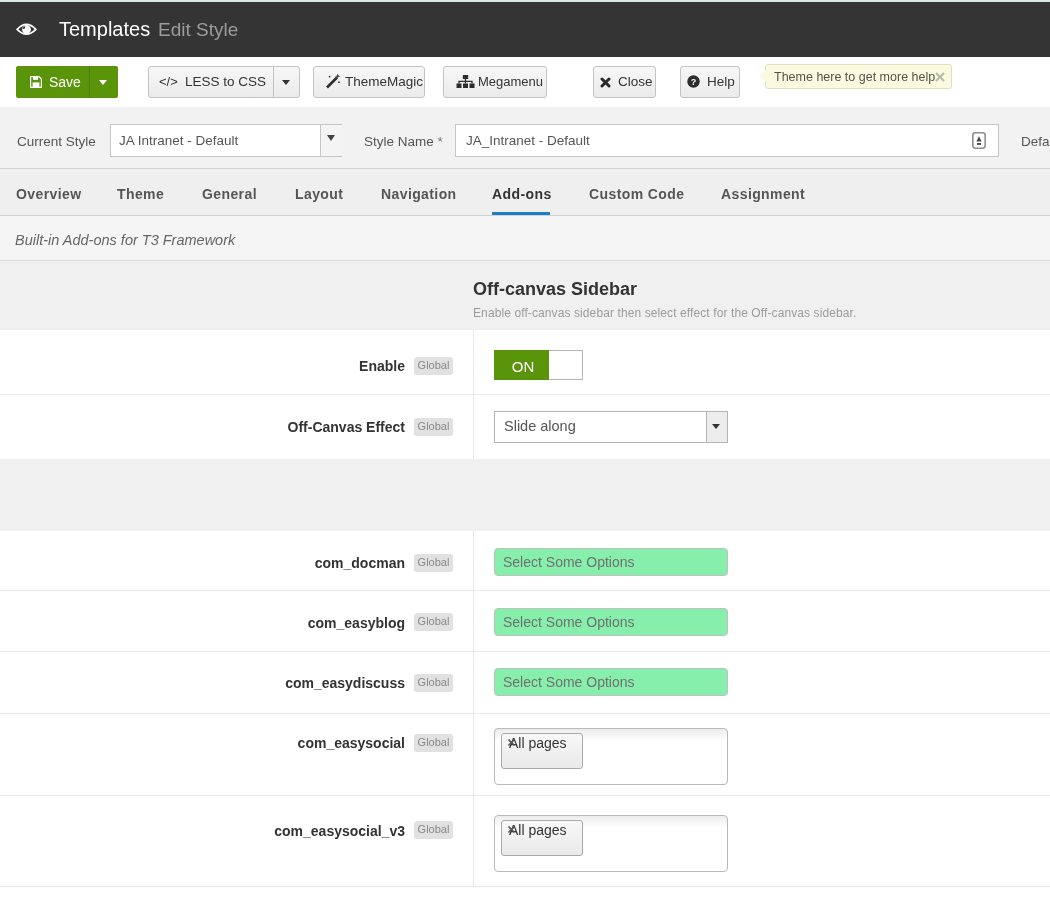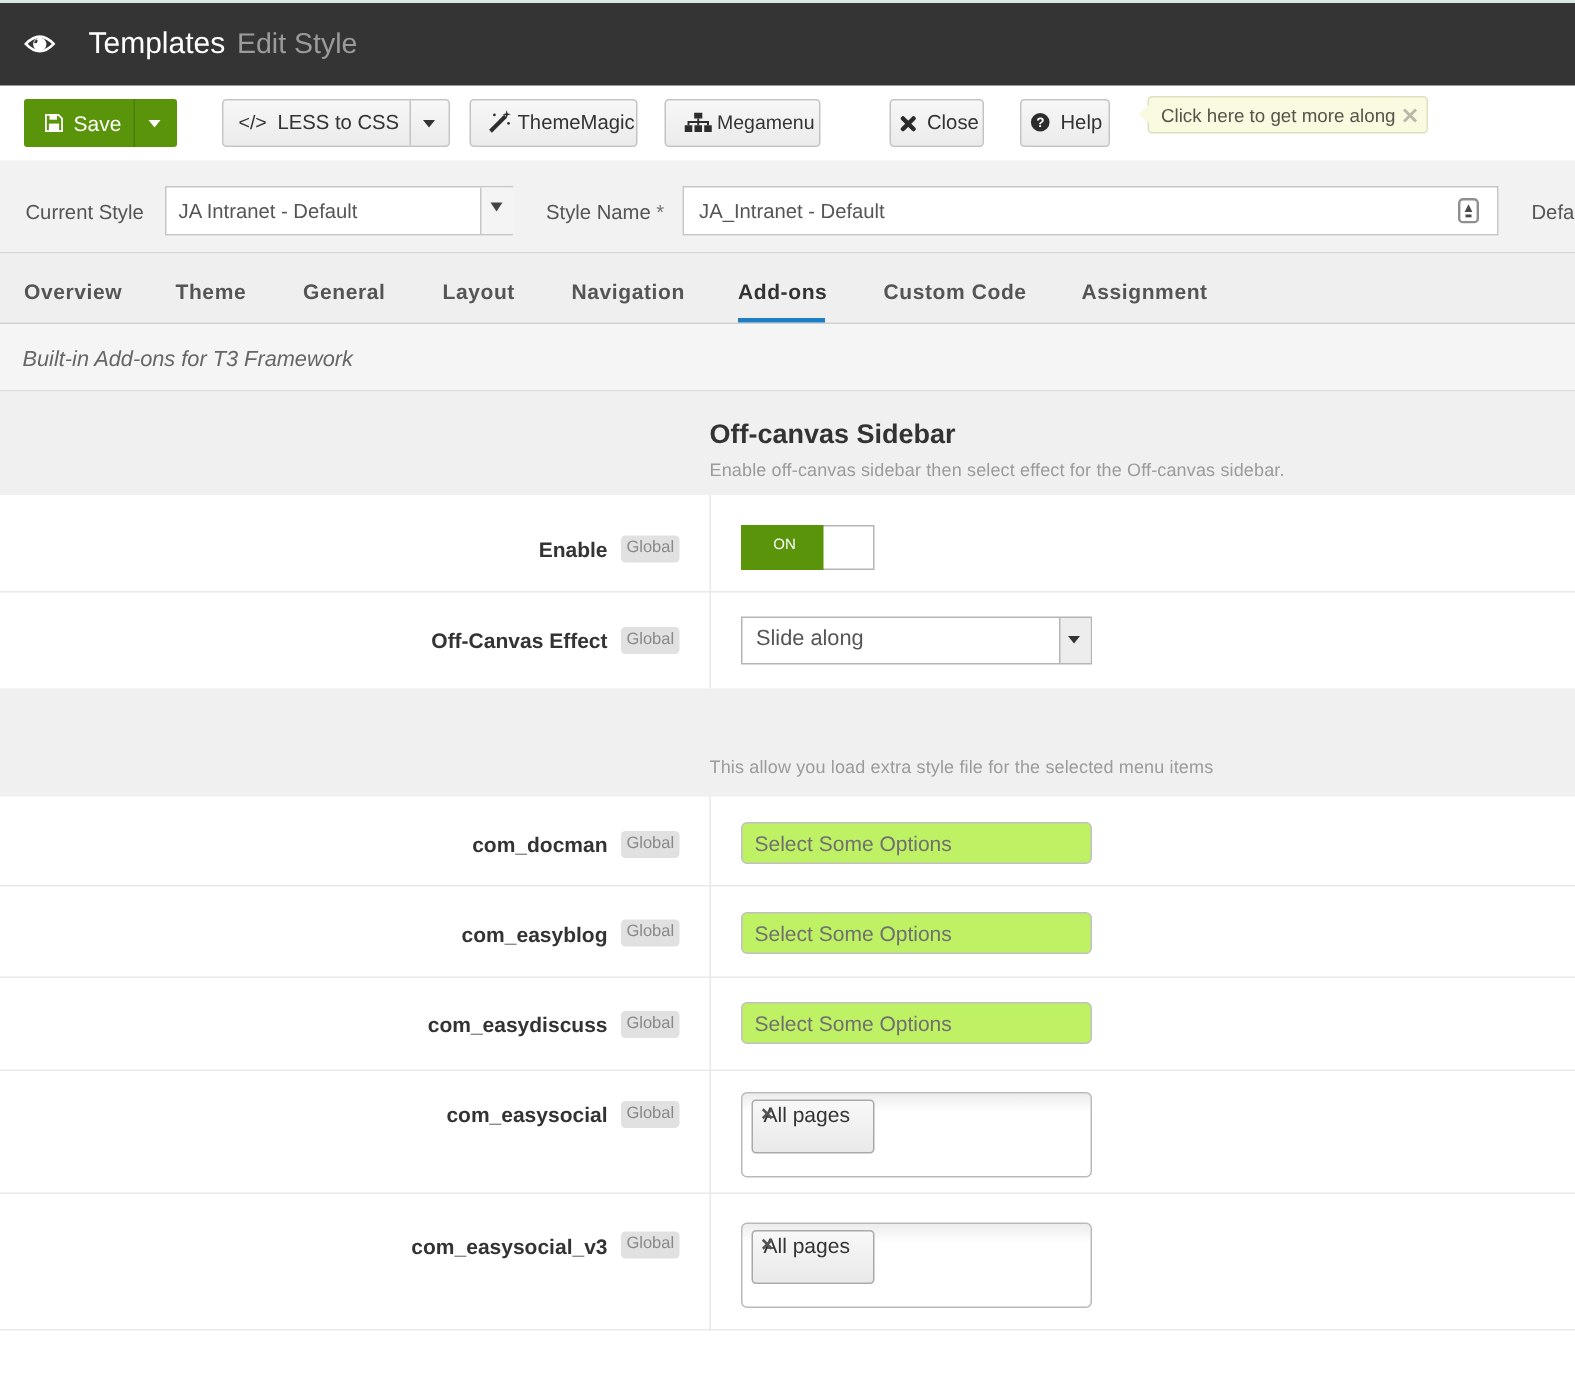--- a/index.html
+++ b/index.html
@@ -6,21 +6,21 @@
   #page{position:relative;width:1050px;height:918px;background:#fff;
     font-family:"Liberation Sans",sans-serif;overflow:hidden;}
   .abs{position:absolute;}
   .lbl{position:absolute;font-size:14px;font-weight:bold;color:#333;text-align:right;right:645px;padding-left:20px;}
   .badge{position:absolute;left:414px;width:39px;height:18px;background:#e1e1e1;border-radius:3px;
     font-size:11px;color:#888;text-align:center;line-height:17px;}
   .sep{position:absolute;left:0;width:1050px;height:1px;background:#e9e9e9;}
   .gbtn{position:absolute;top:66px;height:32px;box-sizing:border-box;border:1px solid #c3c3c3;border-radius:3px;
     background:linear-gradient(#f7f7f7,#ebebeb);font-size:13px;color:#333;display:flex;align-items:center;justify-content:center;}
   .chosen-input{position:absolute;left:494px;width:234px;height:28px;box-sizing:border-box;border:1px solid #c0c0c0;
-    border-radius:4px;background:#bef264;font-size:14px;color:#707070;line-height:26px;padding-left:8px;}
+    border-radius:4px;background:#86efac;font-size:14px;color:#707070;line-height:26px;padding-left:8px;}
   .chosen-box{position:absolute;left:494px;width:234px;height:57px;box-sizing:border-box;border:1px solid #b9b9b9;
     border-radius:4px;background:linear-gradient(#ededed 1%,#ffffff 22%);}
   .chip{position:absolute;left:6px;top:4px;width:82px;height:36px;box-sizing:border-box;border:1px solid #a9a9a9;
     border-radius:3px;background:linear-gradient(#f8f8f8,#e9e9e9);font-size:14px;color:#333;line-height:16px;}
   .caret{width:0;height:0;border-left:4px solid transparent;border-right:4px solid transparent;border-top:5px solid #333;}
 </style>
 </head>
 <body>
 <div id="page">
 
@@ -78,21 +78,21 @@
 
   <div class="gbtn" style="left:680px;width:60px;"></div>
   <svg class="abs" style="left:687px;top:75px;" width="13" height="13" viewBox="0 0 13 13">
     <circle cx="6.5" cy="6.5" r="6.2" fill="#2c2c2c"></circle>
     <text x="6.5" y="9.6" font-size="9" font-weight="bold" fill="#fff" text-anchor="middle" font-family="Liberation Sans,sans-serif">?</text>
   </svg>
   <div class="abs" style="left:707px;top:74px;font-size:13.5px;color:#333;">Help</div>
 
   <div class="abs" style="left:765px;top:64px;width:187px;height:25px;box-sizing:border-box;background:#fafae1;border:1px solid #e0e0bf;border-radius:3px;"></div>
   <div class="abs" style="left:759px;top:70px;width:0;height:0;border-top:6px solid transparent;border-bottom:6px solid transparent;border-right:7px solid #fafae1;"></div>
-  <div class="abs" style="left:774px;top:70px;font-size:12.5px;color:#54544a;">Click here to get more along</div>
+  <div class="abs" style="left:774px;top:70px;font-size:12.5px;color:#54544a;">Theme here to get more help</div>
   <svg class="abs" style="left:934px;top:71px;" width="12" height="12" viewBox="0 0 12 12">
     <path d="M2 2 L10 10 M10 2 L2 10" stroke="#b9b9a9" stroke-width="2"></path>
   </svg>
 
   <div class="abs" style="left:0;top:107px;width:1050px;height:62px;background:#f2f2f2;border-bottom:1px solid #d6d6d6;box-sizing:border-box;"></div>
   <div class="abs" style="left:17px;top:134px;font-size:13.5px;color:#555;">Current Style</div>
   <div class="abs" style="left:110px;top:124px;width:232px;height:33px;box-sizing:border-box;background:#fff;border:1px solid #c6c6c6;"></div>
   <div class="abs" style="left:119px;top:133px;font-size:13.5px;color:#555;">JA Intranet - Default</div>
   <div class="abs" style="left:320px;top:125px;width:21px;height:31px;background:#f4f4f4;border-left:1px solid #c6c6c6;"></div>
   <div class="abs" style="left:327px;top:135px;width:0;height:0;border-left:4.5px solid transparent;border-right:4.5px solid transparent;border-top:6px solid #444;"></div>
@@ -123,32 +123,31 @@
   <div class="abs" style="left:0;top:261px;width:1050px;height:69px;background:#f0f0f0;"></div>
   <div class="abs" style="left:473px;top:279px;font-size:18px;font-weight:bold;color:#333;">Off-canvas Sidebar</div>
   <div class="abs" style="left:473px;top:306px;font-size:12px;letter-spacing:0.1px;color:#9b9b9b;">Enable off-canvas sidebar then select effect for the Off-canvas sidebar.</div>
 
   <div class="abs" style="left:473px;top:330px;width:1px;height:556px;background:#e8e8e8;"></div>
 
   <div class="lbl" style="top:358px;">Enable</div>
   <div class="badge" style="top:357px;">Global</div>
   <div class="abs" style="left:494px;top:350px;width:89px;height:30px;box-sizing:border-box;border:1px solid #b5b5b5;background:#fff;"></div>
   <div class="abs" style="left:494px;top:350px;width:55px;height:30px;box-sizing:border-box;background:#5a940a;"></div>
-  <div class="abs" style="left:494px;top:358px;width:58px;text-align:center;font-size:10px;color:#fff;">ON</div>
+  <div class="abs" style="left:494px;top:358px;width:58px;text-align:center;font-size:15px;color:#fff;">ON</div>
   <div class="sep" style="top:394px;"></div>
 
   <div class="lbl" style="top:419px;">Off-Canvas Effect</div>
   <div class="badge" style="top:418px;">Global</div>
   <div class="abs" style="left:494px;top:411px;width:234px;height:32px;box-sizing:border-box;border:1px solid #b5b5b5;background:#fff;"></div>
   <div class="abs" style="left:504px;top:418px;font-size:14.5px;color:#555;">Slide along</div>
   <div class="abs" style="left:706px;top:412px;width:21px;height:30px;background:#ededed;border-left:1px solid #b5b5b5;box-sizing:border-box;"></div>
   <div class="caret abs" style="left:712px;top:424px;"></div>
 
   <div class="abs" style="left:0;top:459px;width:1050px;height:72px;background:#f0f0f0;"></div>
-  <div class="abs" style="left:473px;top:504px;font-size:12px;letter-spacing:0.1px;color:#9b9b9b;">This allow you load extra style file for the selected menu items</div>
 
   <div class="lbl" style="top:555px;margin-left:27px;">com_docman</div>
   <div class="badge" style="top:554px;">Global</div>
   <div class="chosen-input" style="top:548px;">Select Some Options</div>
   <div class="sep" style="top:590px;"></div>
 
   <div class="lbl" style="top:615px;">com_easyblog</div>
   <div class="badge" style="top:613px;">Global</div>
   <div class="chosen-input" style="top:608px;">Select Some Options</div>
   <div class="sep" style="top:651px;"></div>

